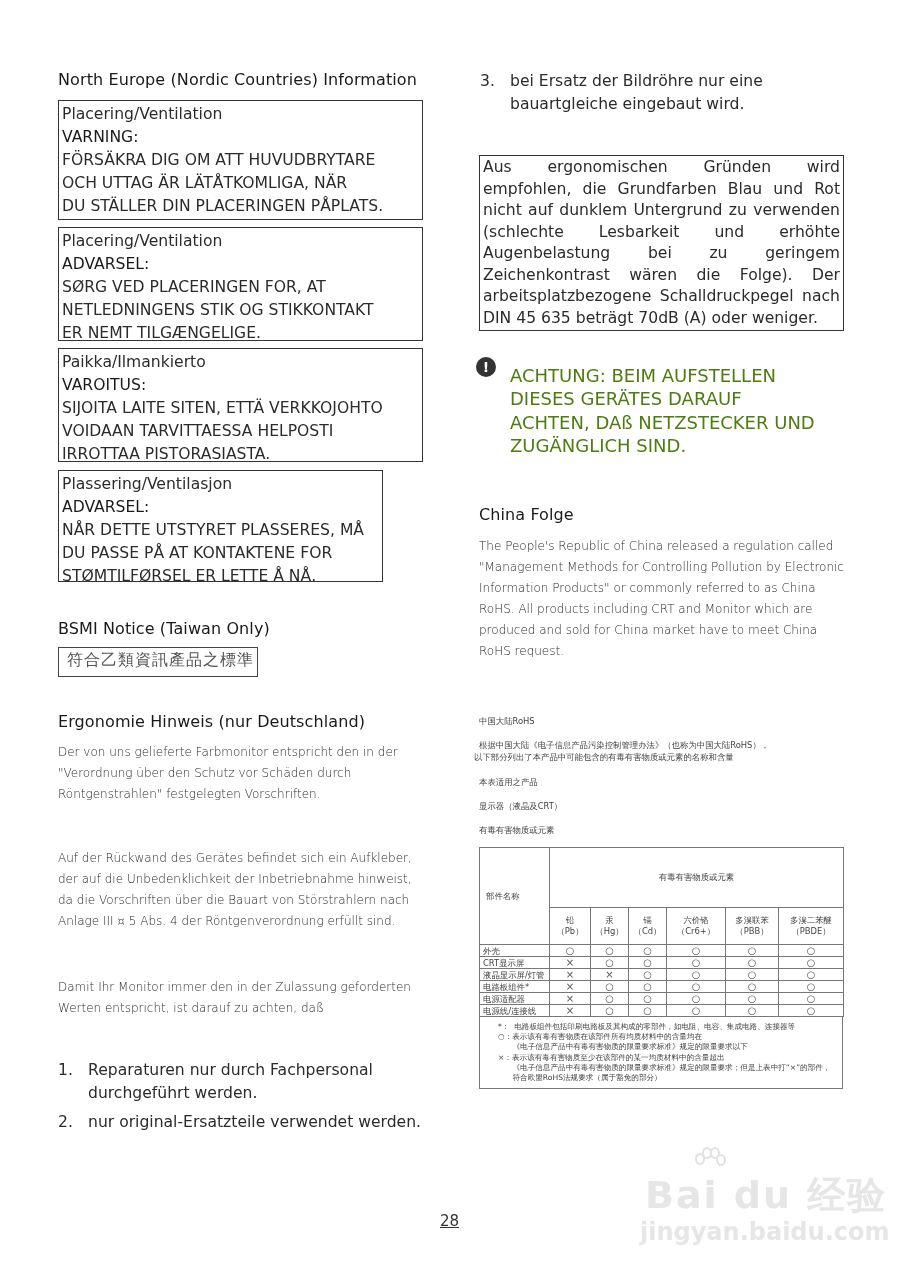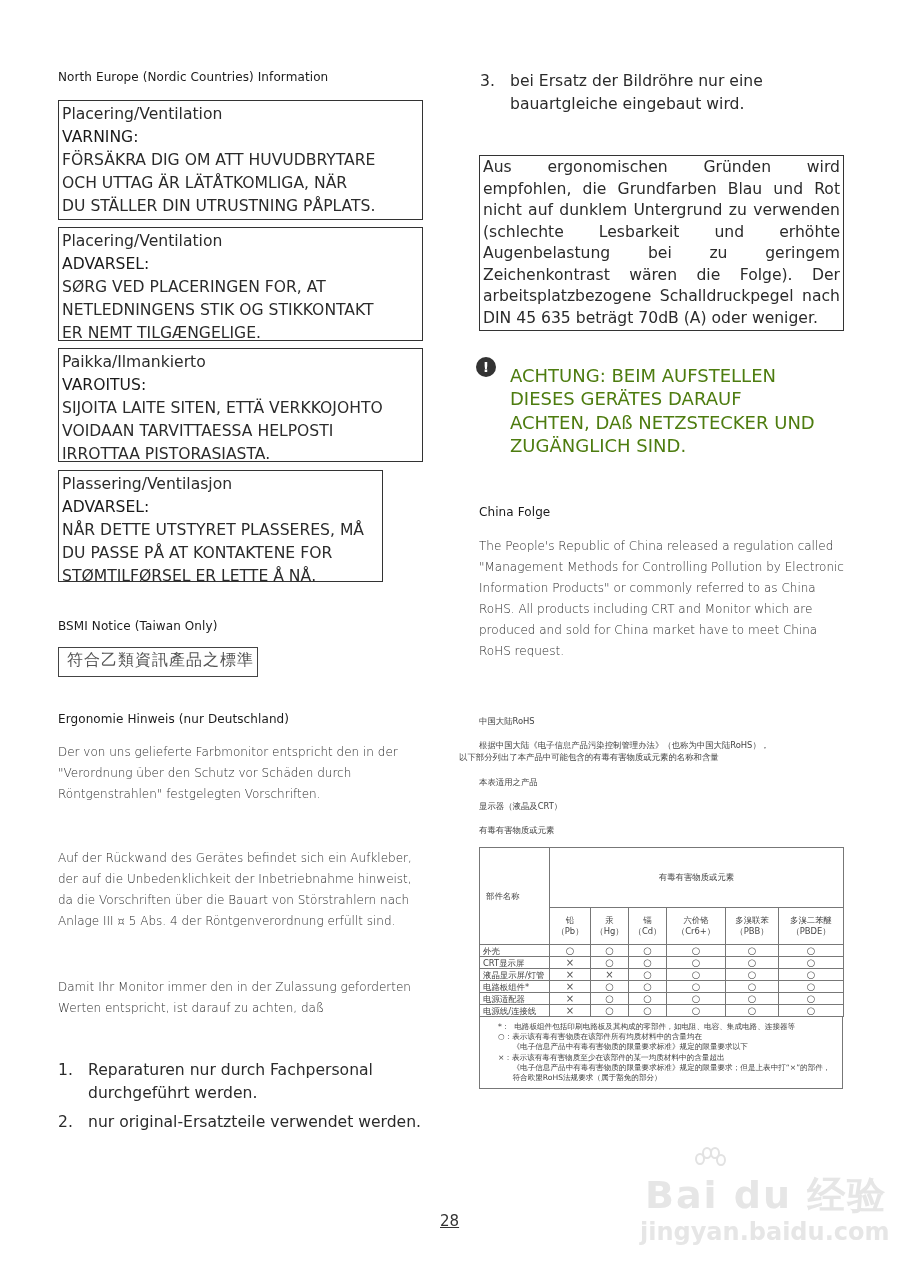--- a/index.html
+++ b/index.html
@@ -1,19 +1,19 @@
 <!DOCTYPE html>
 <html><head>
 <meta charset="utf-8">
 <style>
   html, body { margin: 0; padding: 0; background: #ffffff; }
   body { width: 902px; height: 1280px; position: relative; overflow: hidden;
          font-family: "DejaVu Sans", sans-serif; color: #231f20; }
   .abs { position: absolute; }
-  .h { font-size: 12px; color: #1a1a1a; letter-spacing: 0.1px; white-space: nowrap; }
+  .h { font-size: 16px; color: #1a1a1a; letter-spacing: 0.1px; white-space: nowrap; }
   .p { font-size: 12px; line-height: 21px; color: #2b2b2b; font-weight: 300; }
   .box { border: 1.6px solid #333; box-sizing: border-box; padding: 2px 3px 0 3px;
          font-size: 15.6px; line-height: 23px; color: #2b2b2b; }
   .box .k { color: #1a1a1a; }
   .box .line { white-space: nowrap; }
   .bsmi { border: 1.6px solid #444; box-sizing: border-box; font-size: 16px;
           color: #555; padding: 2px 8px; letter-spacing: 1px; white-space: nowrap; }
   .li { font-size: 15.6px; line-height: 23.4px; color: #2b2b2b; }
   .li .num { position: absolute; left: 0; top: 0; }
   .li .txt { margin-left: 30px; }
@@ -34,21 +34,21 @@
 <body>
 
 <div class="abs h" style="left:58px; top:70px;">North Europe (Nordic Countries) Information</div>
 
 <div id="nordic-boxes">
     <div class="abs box" style="left: 58px; top: 100px; width: 365px; height: 120px;">
       <div class="line">Placering/Ventilation</div>
       <div class="line k">VARNING:</div>
       <div class="line">FÖRSÄKRA DIG OM ATT HUVUDBRYTARE</div>
       <div class="line">OCH UTTAG ÄR LÄTÅTKOMLIGA, NÄR</div>
-      <div class="line">DU STÄLLER DIN UTRUSTNING PÅPLATS.</div>
+      <div class="line">DU STÄLLER DIN PLACERINGEN PÅPLATS.</div>
     </div>
     <div class="abs box" style="left: 58px; top: 227px; width: 365px; height: 114px;">
       <div class="line">Placering/Ventilation</div>
       <div class="line k">ADVARSEL:</div>
       <div class="line">SØRG VED PLACERINGEN FOR, AT</div>
       <div class="line">NETLEDNINGENS STIK OG STIKKONTAKT</div>
       <div class="line">ER NEMT TILGÆNGELIGE.</div>
     </div>
     <div class="abs box" style="left: 58px; top: 348px; width: 365px; height: 114px;">
       <div class="line">Paikka/Ilmankierto</div>
@@ -96,21 +96,21 @@
   <div>DIESES GERÄTES DARAUF</div>
   <div>ACHTEN, DAß NETZSTECKER UND</div>
   <div>ZUGÄNGLICH SIND.</div>
 </div>
 
 <div class="abs h" style="left:479px; top:505px;">China Folge</div>
 <div class="abs p" style="left:479px; top:536px; width:370px;">The People's Republic of China released a regulation called "Management Methods for Controlling Pollution by Electronic Information Products" or commonly referred to as China RoHS. All products including CRT and Monitor which are produced and sold for China market have to meet China RoHS request.</div>
 
 <div class="abs zh" style="left:479px; top:716px;">中国大陆RoHS</div>
 <div class="abs zh" style="left:479px; top:740px;">根据中国大陆《电子信息产品污染控制管理办法》（也称为中国大陆RoHS），</div>
-<div class="abs zh" style="left:459px; top:752px;text-align:center;">以下部分列出了本产品中可能包含的有毒有害物质或元素的名称和含量</div>
+<div class="abs zh" style="left:474px; top:752px;text-align:center;">以下部分列出了本产品中可能包含的有毒有害物质或元素的名称和含量</div>
 <div class="abs zh" style="left:479px; top:777px;">本表适用之产品</div>
 <div class="abs zh" style="left:479px; top:801px;">显示器（液晶及CRT）</div>
 <div class="abs zh" style="left:479px; top:825px;">有毒有害物质或元素</div>
 
 <div class="abs" style="left:479px; top:847px; width:364px;">
   <table class="rohs" style="width:364px;">
     <colgroup>
       <col style="width:70px">
         <col style="width:41px">
         <col style="width:38px">

